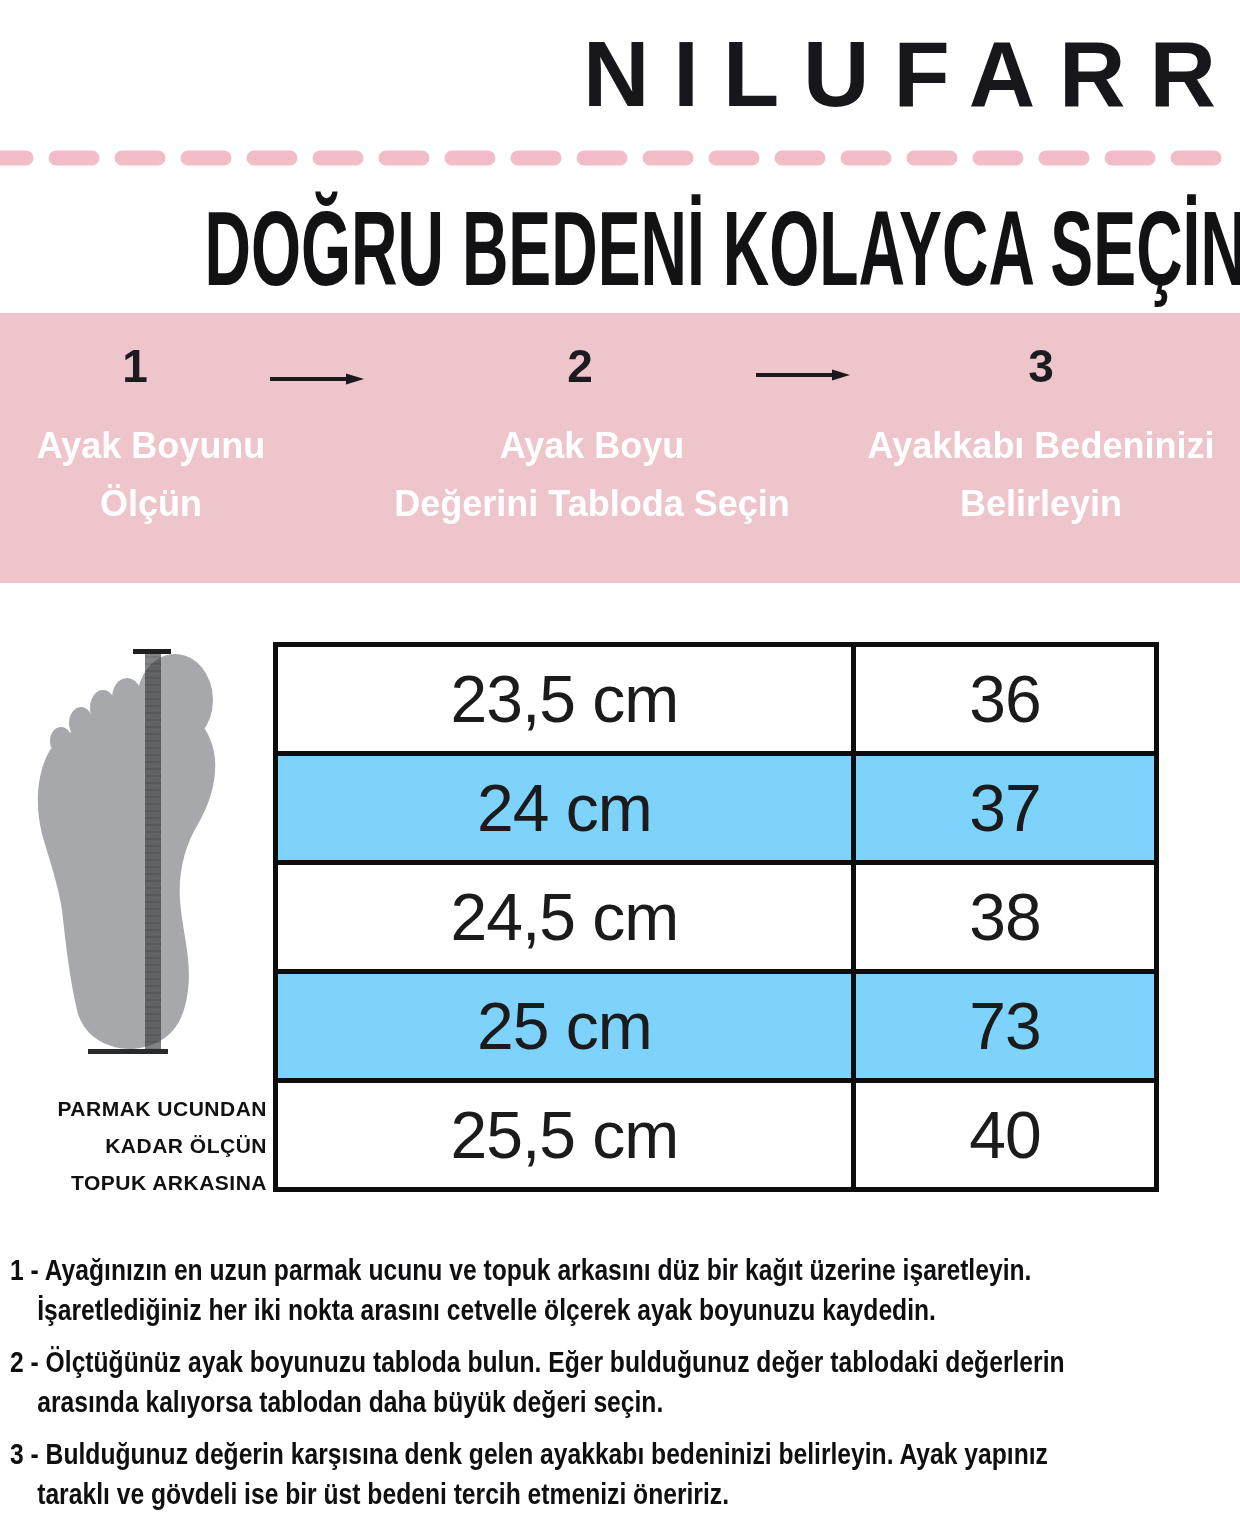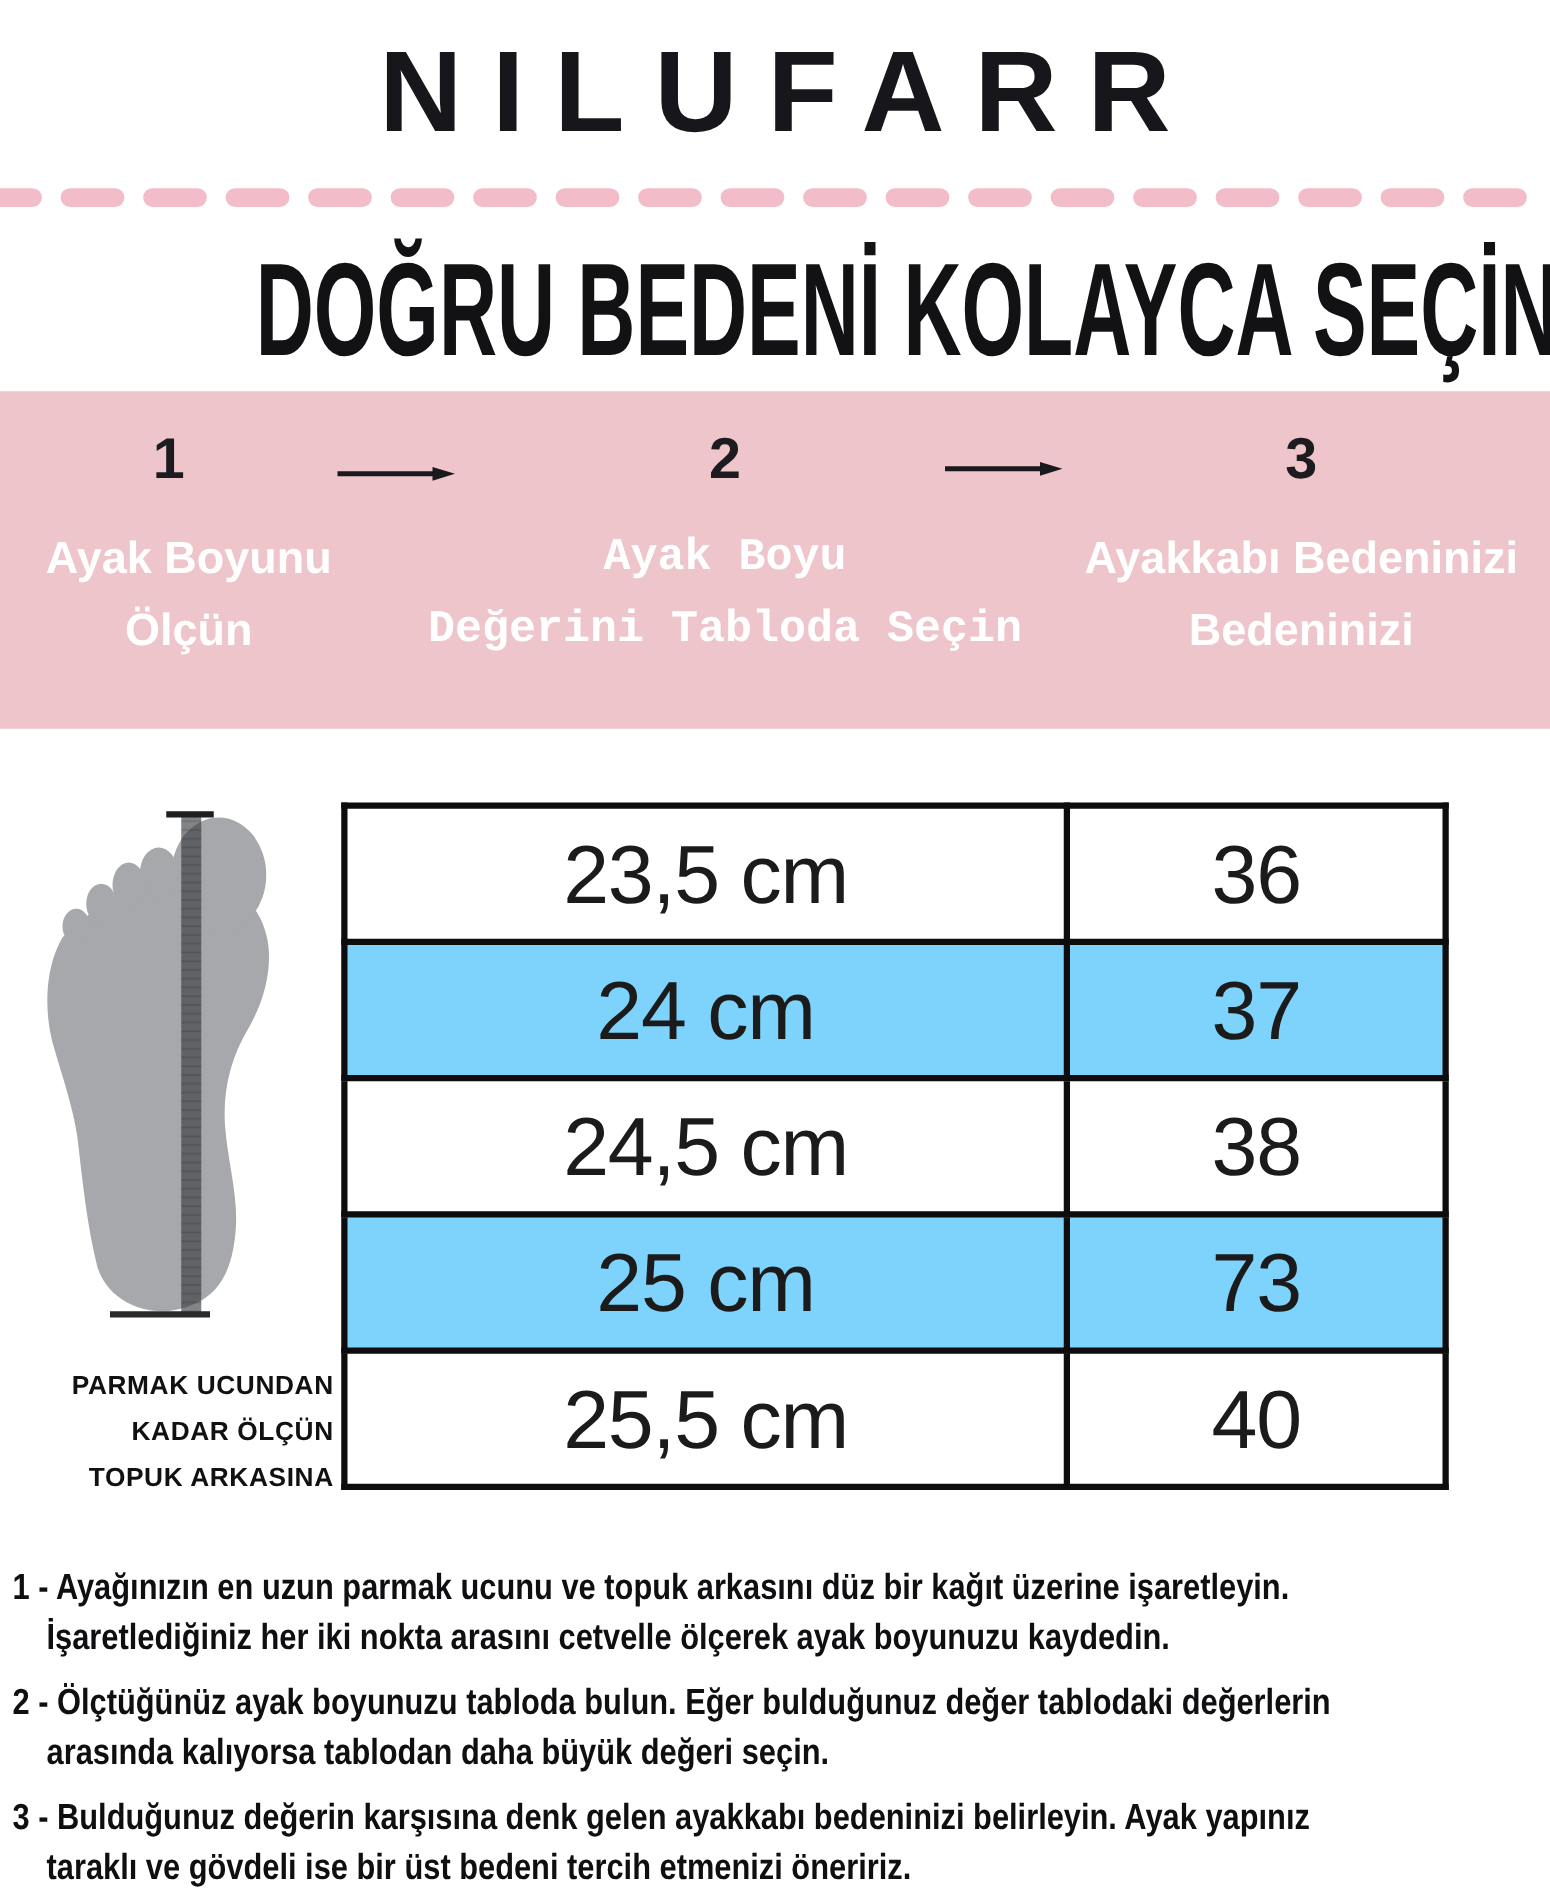--- a/index.html
+++ b/index.html
@@ -4,40 +4,40 @@
 <style>
   html,body{margin:0;padding:0;background:#ffffff;}
   .page{
     position:relative;width:1240px;height:1516px;margin:0 auto;
     background:#ffffff;overflow:hidden;
     font-family:"Liberation Sans","DejaVu Sans",sans-serif;color:#141414;
   }
   
   .logo{
     position:absolute;top:22px;left:0;right:0;margin:0;
-    text-align:center;font-size:92px;font-weight:bold;color:#17171b;
+    text-align:right;font-size:92px;font-weight:bold;color:#17171b;
     letter-spacing:24px;padding-left:24px;white-space:nowrap;
   }
   
   .dashes{position:absolute;top:149px;left:0;}
   
   .heading{
     position:absolute;top:188px;left:0;right:0;margin:0;
     text-align:center;font-size:96px;font-weight:bold;color:#121215;
     white-space:nowrap;transform:scale(0.67,1.1);transform-origin:center top;
   }
   
   .banner{position:absolute;top:313px;left:0;width:1240px;height:270px;background:#eec5ca;}
   .step-num{position:absolute;top:26px;font-size:46px;font-weight:bold;color:#1c1b1f;text-align:center;}
   .n1{left:0;width:270px;} .n2{left:290px;width:580px;} .n3{left:842px;width:398px;}
   .arrow{position:absolute;}
   .a1{left:268px;top:58px;} .a2{left:754px;top:54px;}
   .step-text{position:absolute;top:104px;text-align:center;color:#ffffff;font-weight:bold;font-size:36px;}
   .step-text span{display:block;line-height:58px;}
-  .t1{left:16px;width:270px;} .t2{left:290px;width:580px;font-family:Liberation Mono, monospace;} .t3{left:842px;width:398px;}
+  .t1{left:16px;width:270px;} .t2{left:302px;width:580px;} .t3{left:842px;width:398px;}
   
   .foot-svg{position:absolute;left:20px;top:642px;}
   
   .foot-label{position:absolute;left:3px;top:1090px;width:264px;text-align:right;
     font-size:21px;font-weight:bold;color:#111114;}
   .foot-label span{display:block;line-height:37px;letter-spacing:0.5px;}
   
   .size-table{
     position:absolute;left:273px;top:642px;width:886px;
     border-collapse:collapse;table-layout:fixed;background:#ffffff;
@@ -88,21 +88,21 @@
     <div class="step-text t1">
       <span>Ayak Boyunu</span>
       <span>Ölçün</span>
     </div>
     <div class="step-text t2">
       <span>Ayak Boyu</span>
       <span>Değerini Tabloda Seçin</span>
     </div>
     <div class="step-text t3">
       <span>Ayakkabı Bedeninizi</span>
-      <span>Bedeninizi</span>
+      <span>Belirleyin</span>
     </div>
   </section>
 
   <svg class="foot-svg" width="220" height="420" viewBox="0 0 220 420">
     <defs>
       <pattern id="ticks" width="16" height="7" patternUnits="userSpaceOnUse">
         <rect width="16" height="7" fill="none"></rect>
         <line x1="0" y1="1" x2="16" y2="1" stroke="rgba(0,0,0,0.28)" stroke-width="1.4"></line>
       </pattern>
     </defs>

